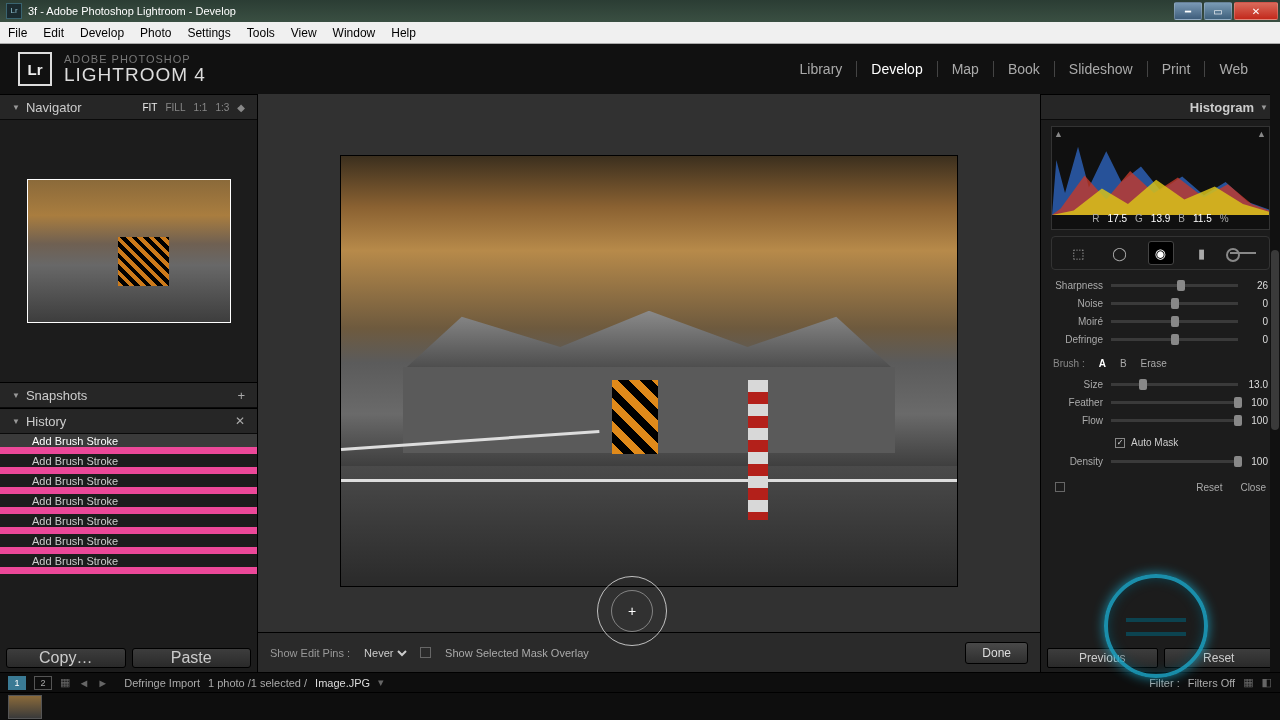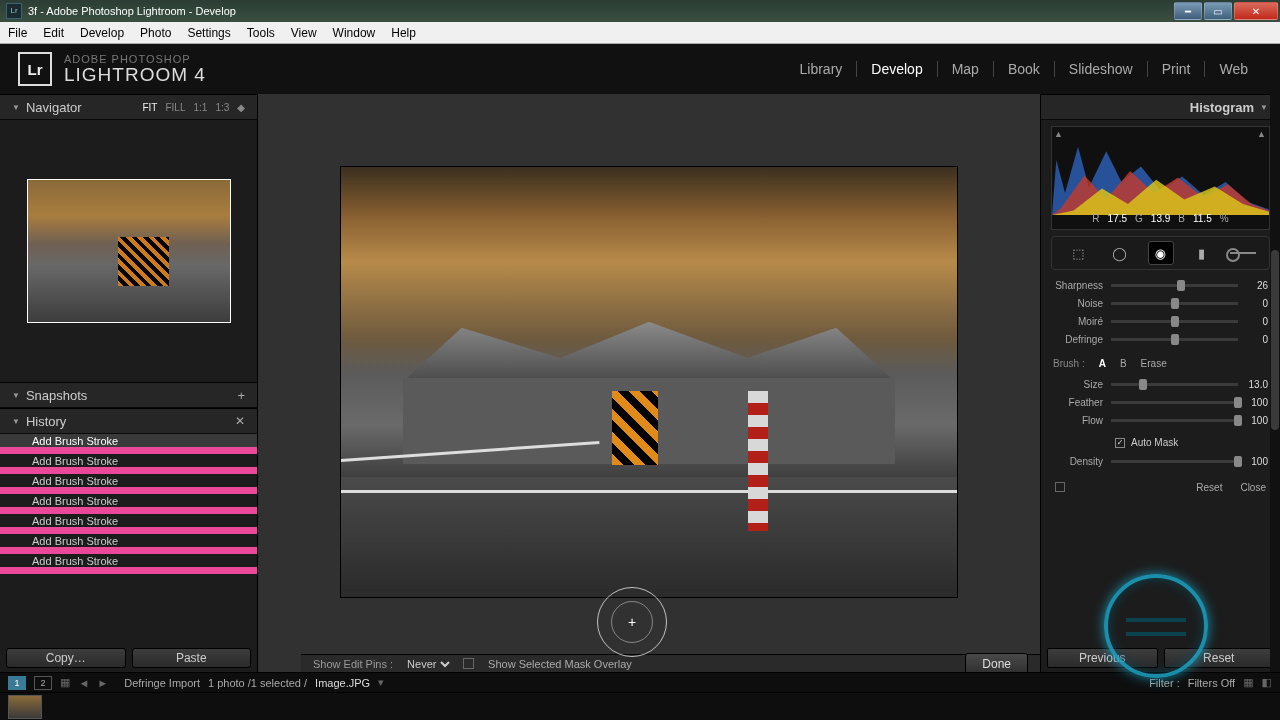--- a/index.html
+++ b/index.html
@@ -47,38 +47,38 @@
 
 .nav-thumb { height:262px; display:flex; align-items:center; justify-content:center; background:#1c1c1c; }
 .nav-thumb .tn { width:204px; height:144px; border:1px solid #fff; background:linear-gradient(180deg,#8b6a3a 0%,#a97d3f 25%,#6f6052 45%,#686868 60%,#3d3d3d 100%); position:relative;}
 .nav-thumb .tn::after { content:""; position:absolute; left:45%; top:40%; width:25%; height:35%; background:repeating-linear-gradient(45deg,#cc7a1a 0 4px,#000 4px 8px);}
 
 .hist-list { flex:1; overflow:hidden; }
 .hist-list .row { height:20px; font-size:11px; color:#ccc; padding-left:32px; display:flex; align-items:center; border-bottom:7px solid #ec4899;}
 .hist-list .row.sel { background:#3a3a3a; color:#fff;}
 
 .cp-row { height:28px; display:flex; gap:6px; padding:4px 6px; margin-top:auto; background:#1c1c1c;}
-.cp-row button { flex:1; background:linear-gradient(#3d3d3d,#2a2a2a); border:1px solid #000; color:#ccc; font-size:12px; border-radius:3px;}
+.cp-row button { flex:1; background:linear-gradient(#3d3d3d,#2a2a2a); border:1px solid #000; color:#ccc; font-size:16px; border-radius:3px;}
 
 
 .img-wrap { flex:1; display:flex; align-items:center; justify-content:center; padding:16px 46px 0;}
 .photo { width:618px; height:432px; background:
   linear-gradient(180deg,#3b2f1e 0%,#8b6232 12%,#b78a4a 22%,#6e5a3e 40%,#5b5b5b 48%,#6a6a6a 60%,#3f3f3f 72%,#2a2a2a 100%);
   position:relative; border:1px solid #000;}
 .photo .roof { position:absolute; left:10%; top:36%; width:80%; height:14%; background:linear-gradient(180deg,#8a8a8a,#4a4a4a); clip-path:polygon(0 100%,12% 10%,32% 60%,50% 0%,70% 60%,88% 10%,100% 100%);}
 .photo .wall { position:absolute; left:10%; top:49%; width:80%; height:20%; background:#5a5a5a;}
 .photo .bar  { position:absolute; left:0; top:75%; width:100%; height:3px; background:#ddd;}
 .photo .bar2 { position:absolute; left:0; top:68%; right:58%; height:3px; background:#ddd; transform-origin:left; transform:rotate(-4deg);}
 .photo .chk  { position:absolute; left:44%; top:52%; width:46px; height:74px; background:repeating-linear-gradient(45deg,#e08a1a 0 8px,#000 8px 16px);}
 .photo .pole { position:absolute; left:66%; top:52%; width:20px; height:140px; background:repeating-linear-gradient(180deg,#d8d8d8 0 12px,#b3201a 12px 24px);}
 .photo .ground{position:absolute;left:0;right:0;bottom:0;height:28%;background:linear-gradient(180deg,#4a4a4a,#2a2a2a);}
 .brush-cursor { position:absolute; left:256px; top:420px; width:70px; height:70px; border:1px solid rgba(255,255,255,.7); border-radius:50%; display:flex; align-items:center; justify-content:center; color:#fff; font-size:14px; pointer-events:none;}
 .brush-cursor::after{content:""; width:40px;height:40px;border:1px solid rgba(255,255,255,.4);border-radius:50%;position:absolute;}
 
-.tool-opt { height:18px; background:#2a2a2a; border-top:1px solid #000; display:flex; align-items:center; font-size:11px; color:#aaa; padding:0 12px; gap:10px;margin-left:43px;}
+.tool-opt { height:40px; background:#2a2a2a; border-top:1px solid #000; display:flex; align-items:center; font-size:11px; color:#aaa; padding:0 12px; gap:10px;}
 .tool-opt .lbl { color:#999;}
 .tool-opt select { background:#2a2a2a; border:none; color:#ccc; font-size:11px;}
 .tool-opt .chk-box { width:11px;height:11px;border:1px solid #666; display:inline-block; margin-right:4px;}
 .tool-opt .done-btn { margin-left:auto; padding:3px 16px; background:linear-gradient(#494949,#2e2e2e); border:1px solid #000; border-radius:3px; color:#ddd; font-size:12px;}
 
 
 .right .phdr { justify-content:flex-end;font-weight:bold; }
 .right .phdr .tri { order:2; margin:0 0 0 6px;}
 .histo { height:104px; background:#101010; margin:6px 10px; position:relative; border:1px solid #333;}
 .histo svg { width:100%; height:88px; }

